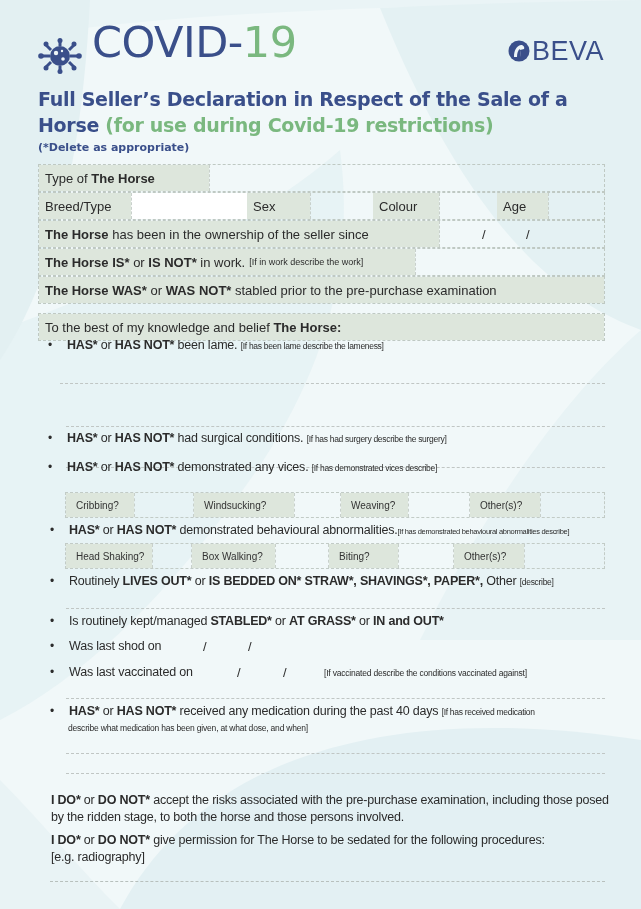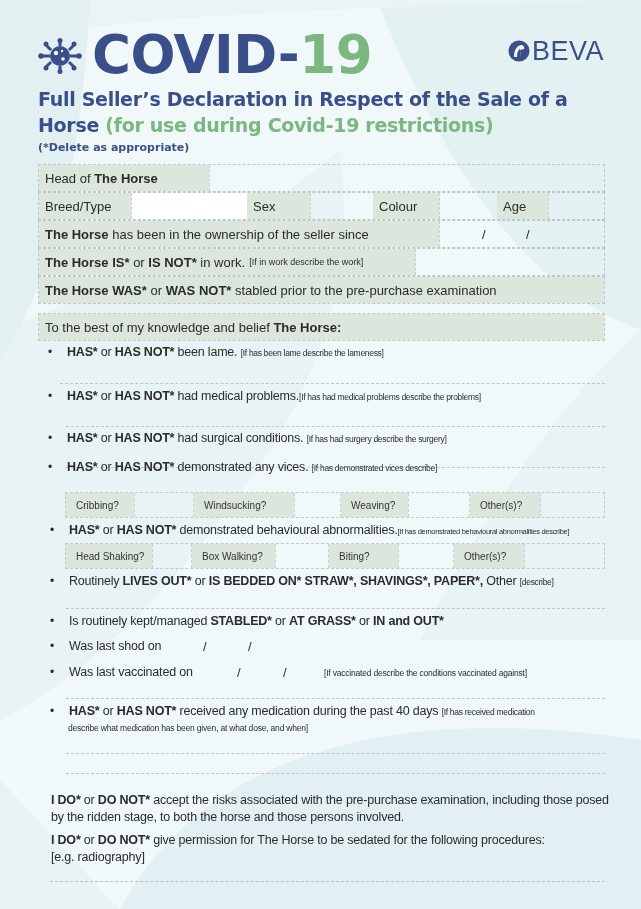--- a/index.html
+++ b/index.html
@@ -9,23 +9,23 @@
     background: #eef5f7;
     font-family: "Liberation Sans", sans-serif;
     color: #2b2b2b;
   }
   .bg { position: absolute; left: 0; top: 0; width: 641px; height: 909px; z-index: 0; }
   .page { position: absolute; left: 0; top: 0; width: 641px; height: 909px; z-index: 1; }
 
   
   .virus { position: absolute; left: 36px; top: 38px; width: 48px; height: 36px; }
   .covid-title {
-    position: absolute; left: 92px; top: 30px;
-    font-family: "DejaVu Sans", sans-serif; font-weight: bold;
-    font-size: 53px; letter-spacing: -0.5px; color: #3a4f8a; line-height: 50px;
+    position: absolute; left: 92px; top: 17px;
+    font-family: "DejaVu Sans", sans-serif; font-weight: normal;
+    font-size: 43px; letter-spacing: -0.5px; color: #3a4f8a; line-height: 50px;
   }
   .covid-title .green { color: #7ab87f; }
   .beva { position: absolute; left: 508px; top: 36px; height: 30px; display: flex; align-items: center; }
   .beva-logo { width: 22px; height: 22px; }
   .beva-text {
     font-family: "Liberation Sans", sans-serif; font-size: 27px; color: #3a4f8a;
     margin-left: 2px; letter-spacing: 0.5px; line-height: 30px;
   }
   .subtitle {
     position: absolute; left: 38px; top: 86px; width: 580px;
@@ -124,21 +124,21 @@
       <path d="M6 17 C6 11 8 6 13 5 C15 5 17 7 16 9 L12 10 L13 17 Z" fill="#eef5f7"></path>
       <path d="M9 17 C9 13 10 10 12 9 L13 17 Z" fill="#3a4f8a"></path>
     </svg>
     <span class="beva-text">BEVA</span>
   </div>
 
   <div class="subtitle"><span>Full Seller’s Declaration in Respect of the Sale of a Horse</span> <span class="green">(for use during Covid-19 restrictions)</span></div>
   <div class="delete-note">(*Delete as appropriate)</div>
 
   <div class="row" style="top:164px;">
-    <div class="cell lab" style="width:170px;"><span>Head of </span>&nbsp;<b>The Horse</b></div>
+    <div class="cell lab" style="width:170px;"><span>Type of </span>&nbsp;<b>The Horse</b></div>
     <div class="cell val" style="flex:1;"></div>
   </div>
 
   <div class="row" style="top:192px;">
     <div class="cell lab" style="width:92px;">Breed/Type</div>
     <div class="cell val white" style="width:116px;"></div>
     <div class="cell lab" style="width:63px;">Sex</div>
     <div class="cell val" style="width:63px;"></div>
     <div class="cell lab" style="width:66px;">Colour</div>
     <div class="cell val" style="width:58px;"></div>
@@ -177,28 +177,25 @@
       </div>
   </div>
 
   <div class="row" style="top:313px;height:28px;">
     <div class="cell lab" style="flex:1;font-size:13px;">
         <span style="white-space:pre;">To the best of my knowledge and belief </span>
         <b>The Horse:</b>
       </div>
   </div>
 
-  <div class="bullet" style="top:345px;">
+  <div class="bullet" style="top:338px;">
     <span class="dot">•</span><b>HAS*</b><span style="white-space:pre;"> or </span><b>HAS NOT*</b><span style="white-space:pre;"> been lame.</span> <span class="small">[If has been lame describe the lameness]</span>
   </div>
   <div class="dash-line" style="left:60px;top:383px;width:545px;"></div>
 
-  <div class="bullet" style="top:389px;">
-    <span class="dot">•</span><b>HAS*</b><span style="white-space:pre;"> or </span><b>HAS NOT*</b><span style="white-space:pre;"> had medical problems.</span><span class="small">[If has had medical problems describe the problems]</span>
-  </div>
   <div class="dash-line" style="left:66px;top:426px;width:539px;"></div>
 
   <div class="bullet" style="top:431px;">
     <span class="dot">•</span><b>HAS*</b><span style="white-space:pre;"> or </span><b>HAS NOT*</b><span style="white-space:pre;"> had surgical conditions.</span> <span class="small">[If has had surgery describe the surgery]</span>
   </div>
   <div class="dash-line" style="left:66px;top:467px;width:539px;"></div>
 
   <div class="bullet" style="top:460px;">
     <span class="dot">•</span><b>HAS*</b><span style="white-space:pre;"> or </span><b>HAS NOT*</b><span style="white-space:pre;"> demonstrated any vices.</span> <span class="small">[If has demonstrated vices describe]</span>
   </div>

